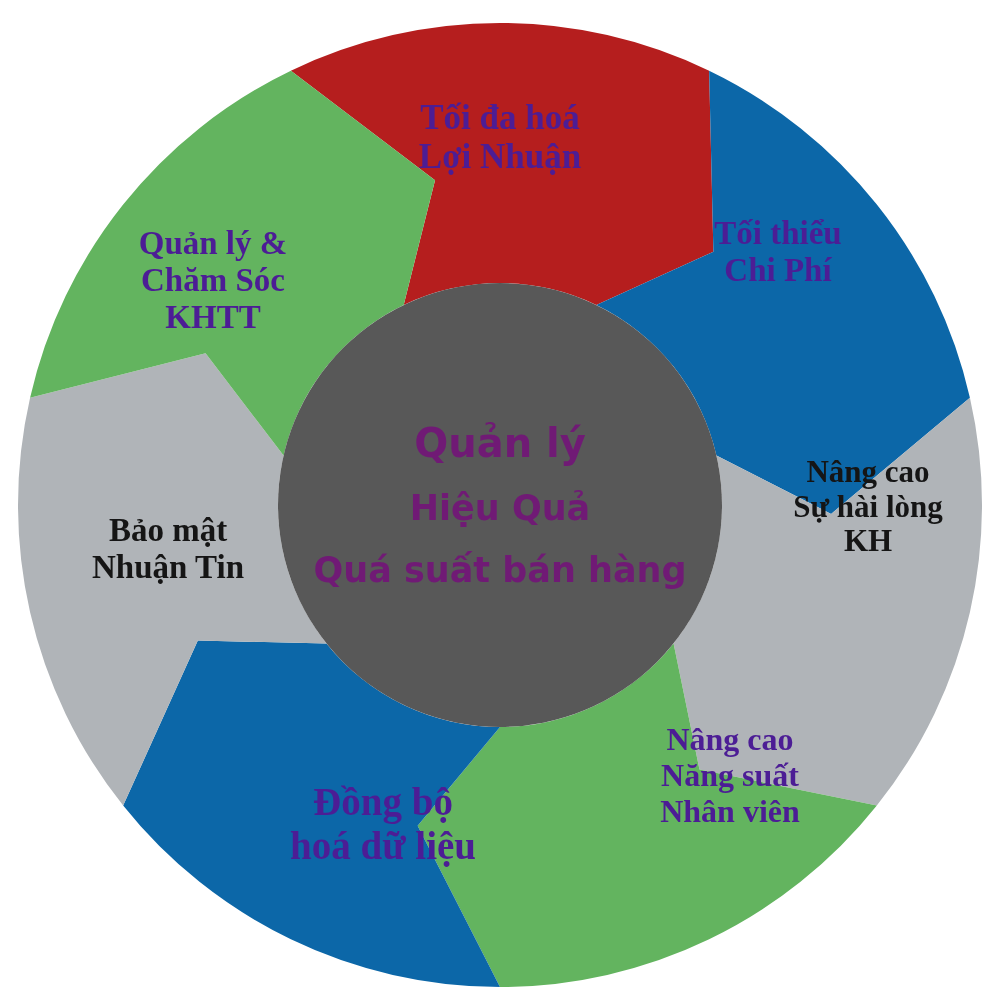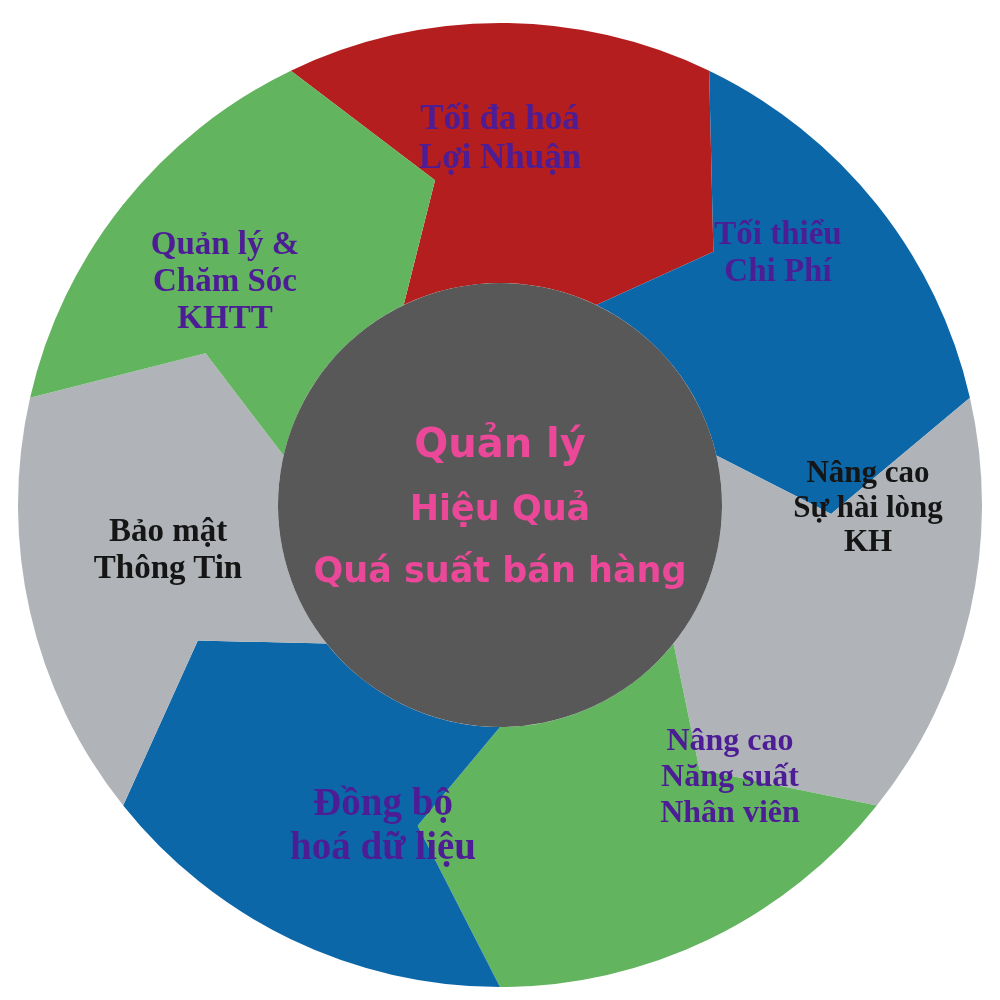--- a/index.html
+++ b/index.html
@@ -43,21 +43,21 @@
     top: 300px;
     width: 444px;
     height: 410px;
     display: flex;
     flex-direction: column;
     align-items: center;
     justify-content: center;
     gap: 22px;
     font-family: "DejaVu Sans", "Liberation Sans", sans-serif;
     font-weight: bold;
-    color: #ec4899;
+    color: #701a75;
     text-align: center;
     pointer-events: none;
   }
   .center-line-1 { font-size: 40px; }
   .center-line-2 { font-size: 35px; }
   .center-line-3 { font-size: 35px; white-space: nowrap; }
 </style>
 </head>
 <body>
 
@@ -87,23 +87,23 @@
 KH</div>
 
   <div class="seg-label lbl-light" style="left:605px; top:722px; width:250px; font-size:32px;">Nâng cao
 Năng suất
 Nhân viên</div>
 
   <div class="seg-label lbl-light" style="left:248px; top:780px; width:270px; font-size:39px;">Đồng bộ
 hoá dữ liệu</div>
 
   <div class="seg-label lbl-dark" style="left:42px; top:512px; width:252px; font-size:33px;">Bảo mật
-Thông Tin</div>
+Nhuận Tin</div>
 
-  <div class="seg-label lbl-light" style="left:100px; top:225px; width:250px; font-size:33px;">Quản lý &amp;
+  <div class="seg-label lbl-light" style="left:88px; top:225px; width:250px; font-size:33px;">Quản lý &amp;
 Chăm Sóc
 KHTT</div>
 
   <div class="center-label">
     <div class="center-line-1">Quản lý</div>
     <div class="center-line-2">Hiệu Quả</div>
     <div class="center-line-3">Quá suất bán hàng</div>
   </div>
 
 </div>

